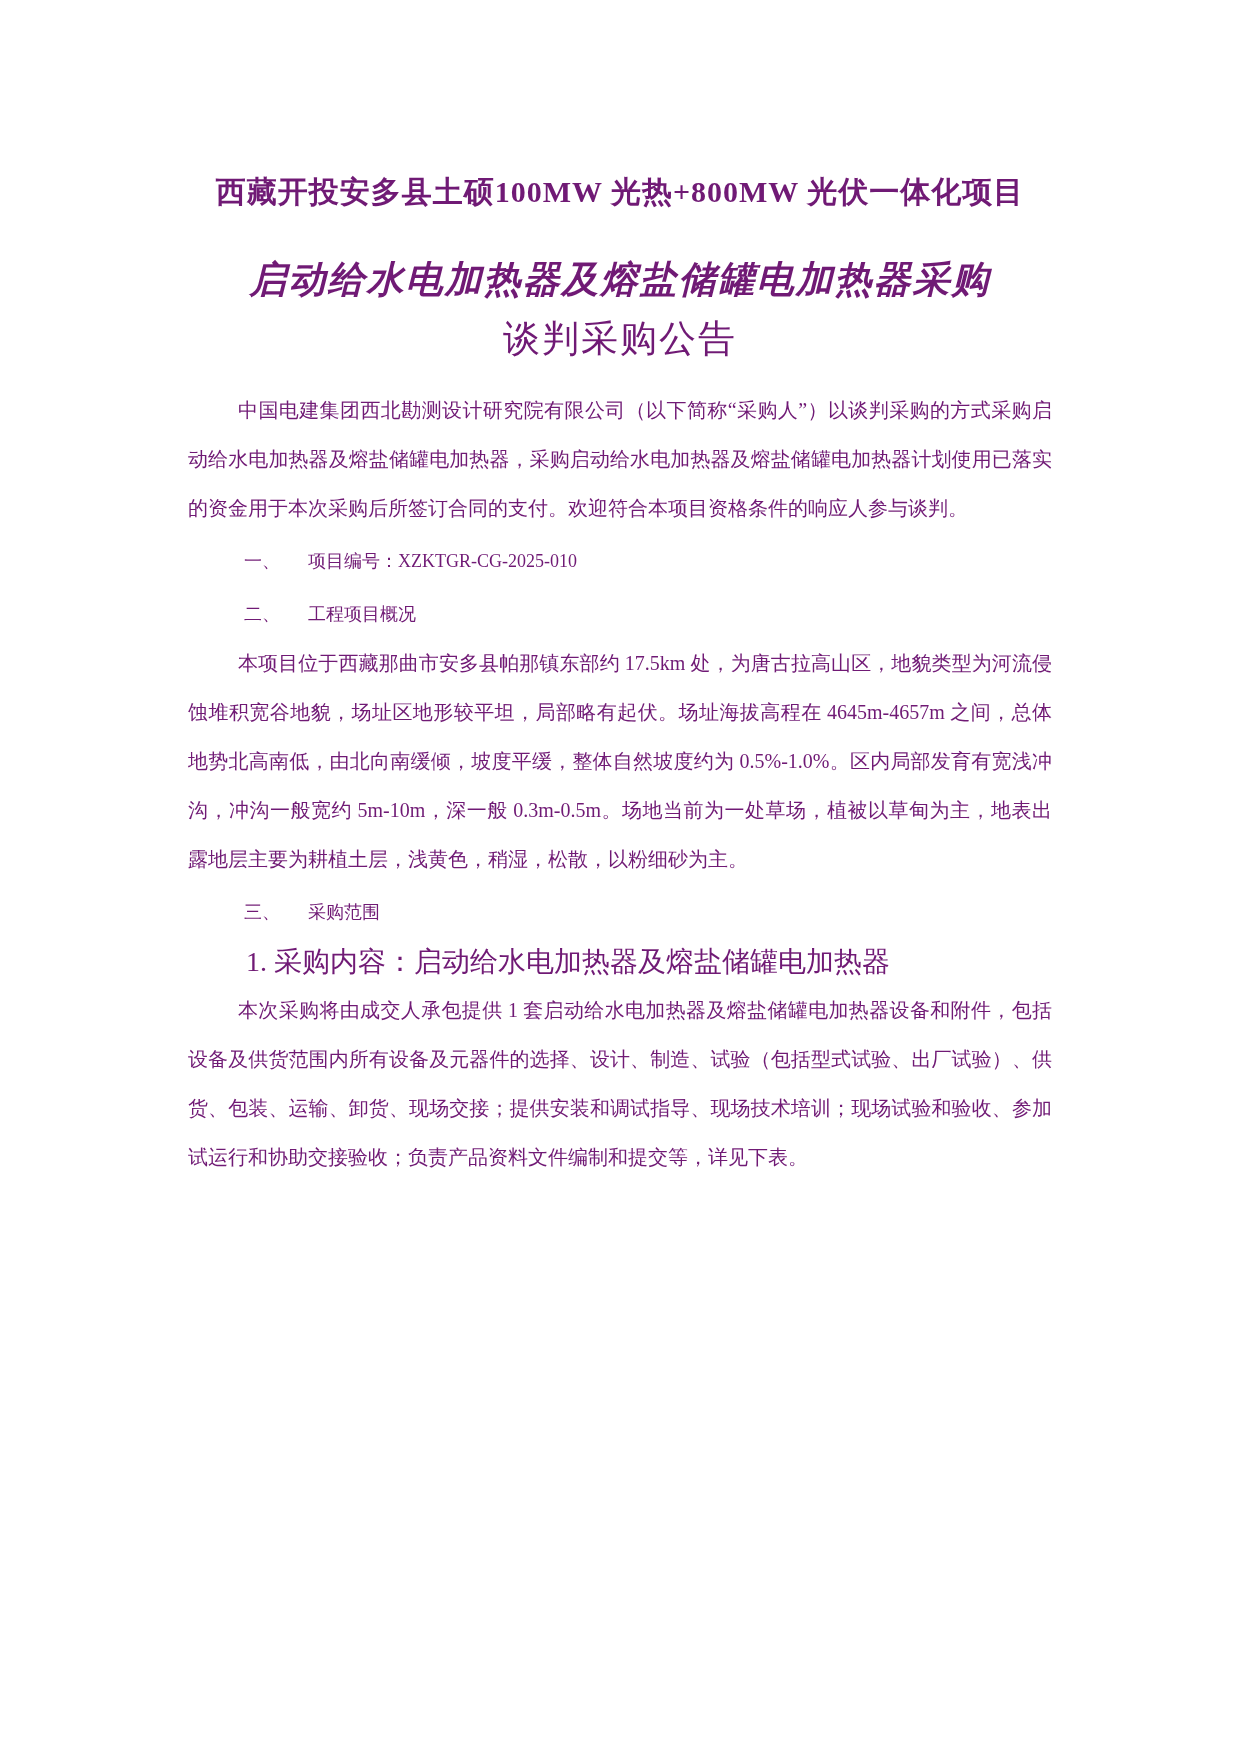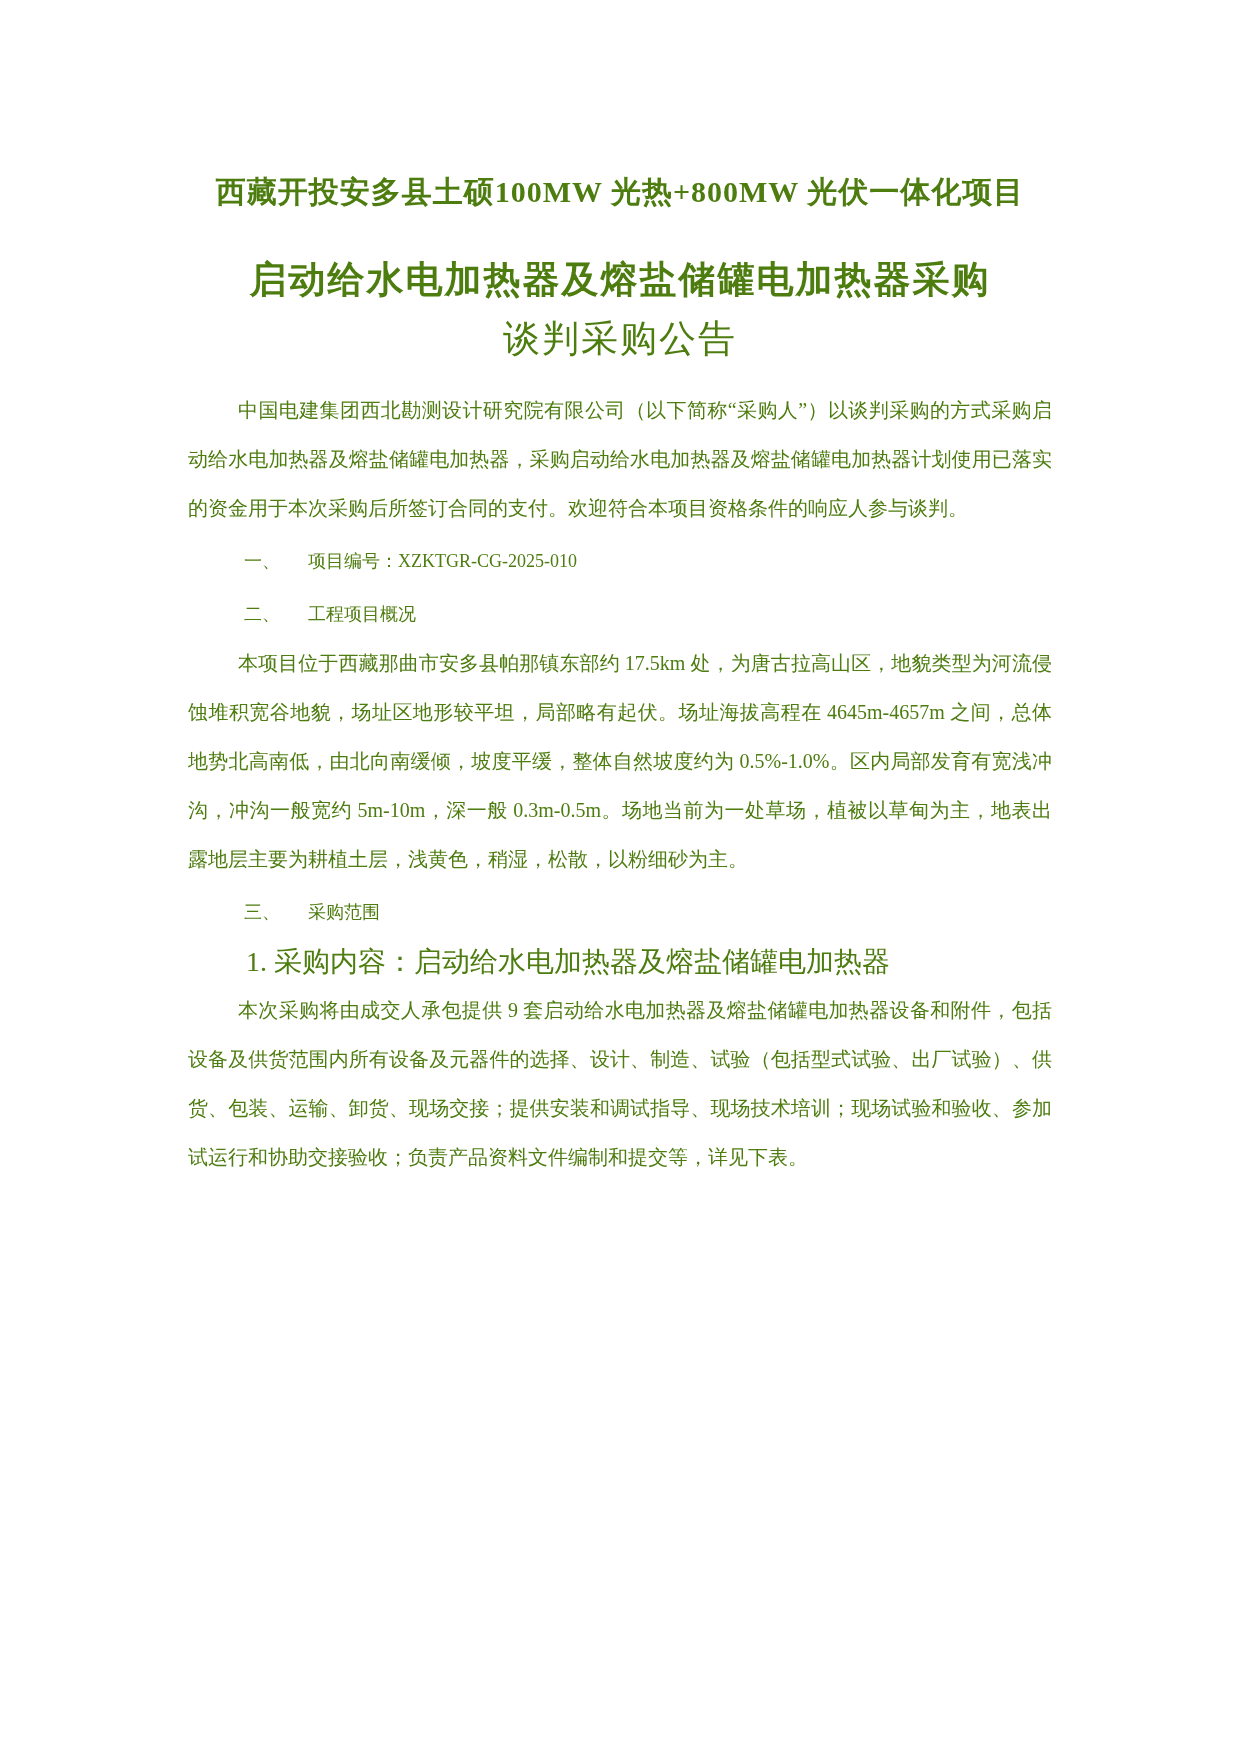--- a/index.html
+++ b/index.html
@@ -2,41 +2,42 @@
 <html lang="zh"><head>
 <meta charset="utf-8">
 <style>
   html, body { margin: 0; padding: 0; background: #ffffff; }
   .page {
     position: relative;
     width: 1240px;
     height: 1754px;
     margin: 0 auto;
     background: #ffffff;
-    color: #4d7c0f;
+    color: #701a75;
     font-family: "Liberation Serif", "DejaVu Serif", serif;
     box-sizing: border-box;
     padding: 170px 188px 0 188px;
     overflow: hidden;
   }
   .doc-title-1 {
     margin: 0;
     font-size: 30px;
     font-weight: 700;
     line-height: 44px;
     text-align: center;
     letter-spacing: 1px;
   }
   .doc-title-2 {
     margin: 36px 0 0 0;
     font-size: 37px;
     font-weight: 700;
     line-height: 59px;
     text-align: center;
     letter-spacing: 2px;
+    font-style: italic;
   }
   .doc-title-3 {
     margin: 0;
     font-size: 37px;
     font-weight: 400;
     line-height: 59px;
     text-align: center;
     letter-spacing: 2px;
   }
   .para {
@@ -91,16 +92,16 @@
 
   <p class="para">本项目位于西藏那曲市安多县帕那镇东部约 17.5km 处，为唐古拉高山区，地貌类型为河流侵蚀堆积宽谷地貌，场址区地形较平坦，局部略有起伏。场址海拔高程在 4645m-4657m 之间，总体地势北高南低，由北向南缓倾，坡度平缓，整体自然坡度约为 0.5%-1.0%。区内局部发育有宽浅冲沟，冲沟一般宽约 5m-10m，深一般 0.3m-0.5m。场地当前为一处草场，植被以草甸为主，地表出露地层主要为耕植土层，浅黄色，稍湿，松散，以粉细砂为主。</p>
 
 
   <p class="heading">
     <span class="h-num">三、</span><span class="h-label">采购范围</span>
   </p>
 
   <p class="item">1. 采购内容：启动给水电加热器及熔盐储罐电加热器</p>
 
-  <p class="para">本次采购将由成交人承包提供 9 套启动给水电加热器及熔盐储罐电加热器设备和附件，包括设备及供货范围内所有设备及元器件的选择、设计、制造、试验（包括型式试验、出厂试验）、供货、包装、运输、卸货、现场交接；提供安装和调试指导、现场技术培训；现场试验和验收、参加试运行和协助交接验收；负责产品资料文件编制和提交等，详见下表。</p>
+  <p class="para">本次采购将由成交人承包提供 1 套启动给水电加热器及熔盐储罐电加热器设备和附件，包括设备及供货范围内所有设备及元器件的选择、设计、制造、试验（包括型式试验、出厂试验）、供货、包装、运输、卸货、现场交接；提供安装和调试指导、现场技术培训；现场试验和验收、参加试运行和协助交接验收；负责产品资料文件编制和提交等，详见下表。</p>
 
 
 </div>
 
 </body></html>

